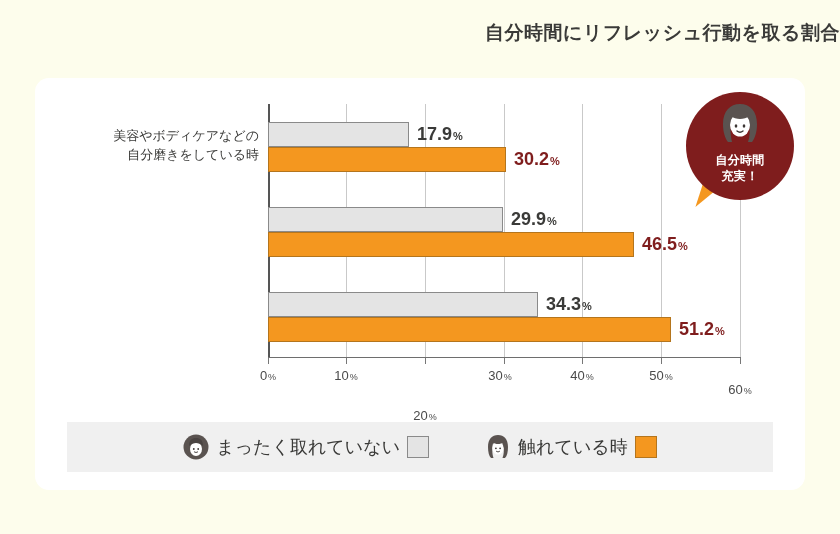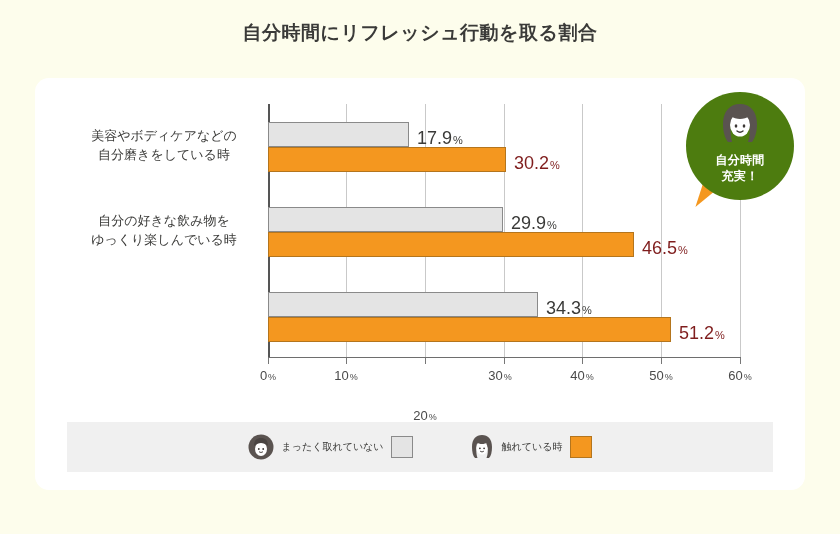--- a/index.html
+++ b/index.html
@@ -18,21 +18,21 @@
     position: relative;
     width: 840px;
     height: 534px;
   }
   
   .chart-title {
     position: absolute;
     left: 0;
     top: 20px;
     width: 840px;
-    text-align: center;
+    text-align: right;
     font-size: 19px;
     font-weight: bold;
     letter-spacing: 0.5px;
     color: #3a3a38;
   }
   
   .card {
     position: absolute;
     left: 35px;
     top: 78px;
@@ -97,56 +97,56 @@
     background: #e4e4e4;
     border: 1px solid #8a8a8a;
   }
   .bar.orange {
     background: #f4971f;
     border: 1px solid #b4751d;
   }
   .bar-value {
     position: absolute;
     height: 25px;
-    line-height: 32px;
+    line-height: 25px;
     font-size: 18px;
-    font-weight: normal;
+    font-weight: bold;
     white-space: nowrap;
   }
   .bar-value.gray-v { color: #3a3a38; }
   .bar-value.orange-v { color: #7f1d1d; }
   .bar-value .pct {
     font-size: 11px;
     margin-left: 1px;
   }
   
   .cat-label {
     position: absolute;
     right: 0;
     width: 190px;
-    text-align: center;
+    text-align: right;
     font-size: 13px;
     line-height: 19px;
     color: #3a3a38;
   }
   .cat-wrap {
     position: absolute;
     left: 28px;
     top: 26px;
     width: 196px;
     height: 253px;
   }
   
   .bubble {
     position: absolute;
     left: 651px;   
     top: 14px;
     width: 108px;
     height: 108px;
-    background: #4d7c0f;
+    background: #7f1d1d;
     border-radius: 50%;
     text-align: center;
   }
   .bubble-tail {
     position: absolute;
     left: 665px;
     top: 100px;
     width: 0;
     height: 0;
     border-left: 14px solid #f4971f;
@@ -178,21 +178,21 @@
     align-items: center;
     justify-content: center;
     gap: 56px;
   }
   .legend-item {
     display: flex;
     align-items: center;
     gap: 7px;
   }
   .legend-label {
-    font-size: 10px;
+    font-size: 18px;
     color: #3a3a38;
     white-space: nowrap;
   }
   .legend-swatch {
     width: 22px;
     height: 22px;
     box-sizing: border-box;
   }
   .legend-swatch.gray {
     background: #e4e4e4;
@@ -210,24 +210,20 @@
 <div id="root">
 
   <div class="chart-title">自分時間にリフレッシュ行動を取る割合</div>
 
   <div class="card">
 
     <div class="cat-wrap">
       <div class="cat-label" style="top:22px;">
         <div>美容やボディケアなどの</div>
         <div>自分磨きをしている時</div>
-      </div>
-      <div class="cat-label" style="top:107px;">
-        <div>自分の好きな飲み物を</div>
-        <div>ゆっくり楽しんでいる時</div>
       </div>
     </div>
 
     <div class="plot">
       <div class="gridline axis" style="left:0;"></div>
       <div class="gridline" style="left:78px;"></div>
       <div class="gridline" style="left:157px;"></div>
       <div class="gridline" style="left:236px;"></div>
       <div class="gridline" style="left:314px;"></div>
       <div class="gridline" style="left:393px;"></div>
@@ -257,21 +253,21 @@
       <div class="bar-value orange-v" style="left:411px; top:213px;"><span>51.2</span><span class="pct">%</span></div>
 
       <div class="baseline"></div>
 
       <div class="xlabel" style="left:0;">    <span>0</span><span class="pct">%</span></div>
       <div class="xlabel" style="left:78px;"> <span>10</span><span class="pct">%</span></div>
       <div class="xlabel" style="left:157px;margin-top:40px;"><span>20</span><span class="pct">%</span></div>
       <div class="xlabel" style="left:232px;"><span>30</span><span class="pct">%</span></div>
       <div class="xlabel" style="left:314px;"><span>40</span><span class="pct">%</span></div>
       <div class="xlabel" style="left:393px;"><span>50</span><span class="pct">%</span></div>
-      <div class="xlabel" style="left:472px;"><span>60</span><span class="pct">%</span></div>
+      <div class="xlabel" style="left:472px;margin-top:14px;"><span>60</span><span class="pct">%</span></div>
     </div>
 
     <div class="bubble-tail"></div>
     <div class="bubble">
       <svg class="bubble-face" viewBox="0 0 46 44">
         <path d="M6 22 C6 9 13 2 23 2 C33 2 40 9 40 22 C40 30 38 36 35 40 L31 40 C33 34 33 28 32 24 C27 24 19 22 15 17 C13 22 13 32 15 40 L11 40 C8 36 6 30 6 22 Z" fill="#5a5350"></path>
         <ellipse cx="23" cy="23" rx="10" ry="11.5" fill="#ffffff"></ellipse>
         <path d="M13.5 14 C16 10 20 8 23 8 C27 8 31 10 33 14 C30 16 26 17 23 17 C20 17 16 16 13.5 14 Z" fill="#5a5350"></path>
         <ellipse cx="19" cy="24" rx="1.3" ry="1.8" fill="#3c3735"></ellipse>
         <ellipse cx="27" cy="24" rx="1.3" ry="1.8" fill="#3c3735"></ellipse>

